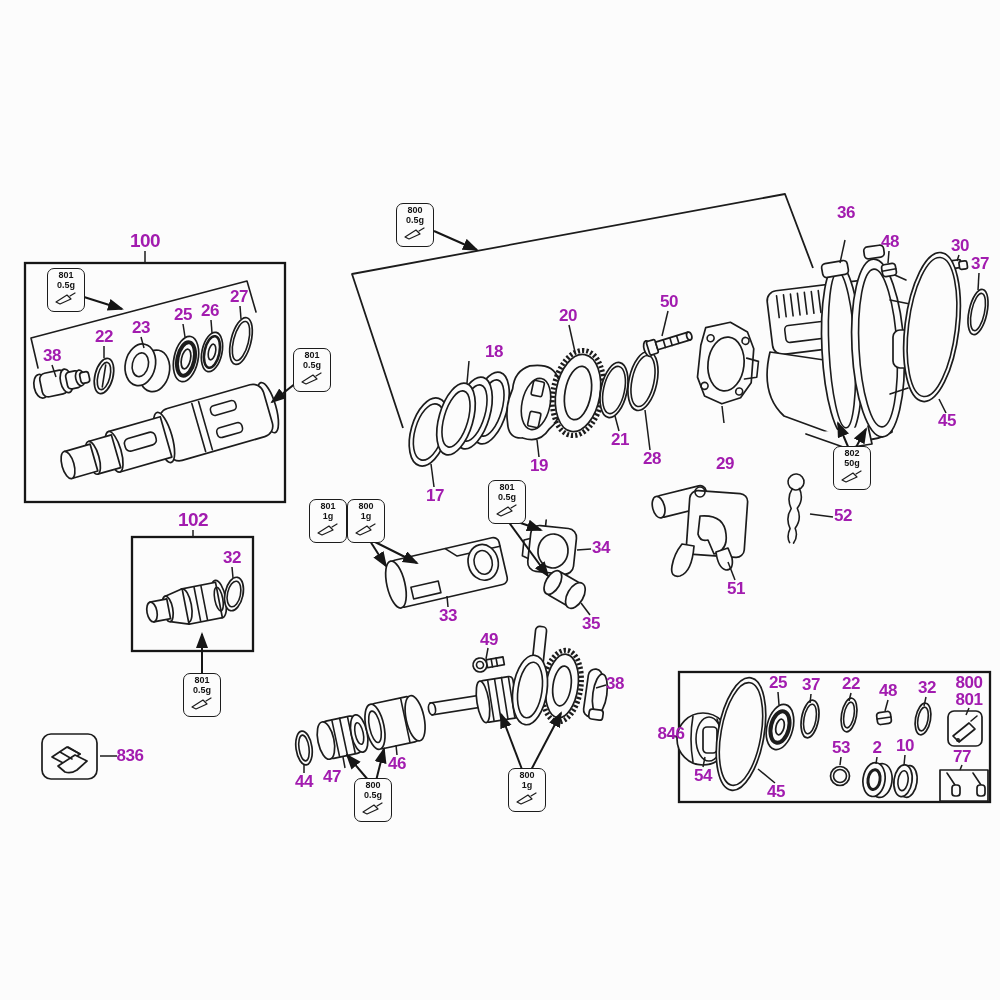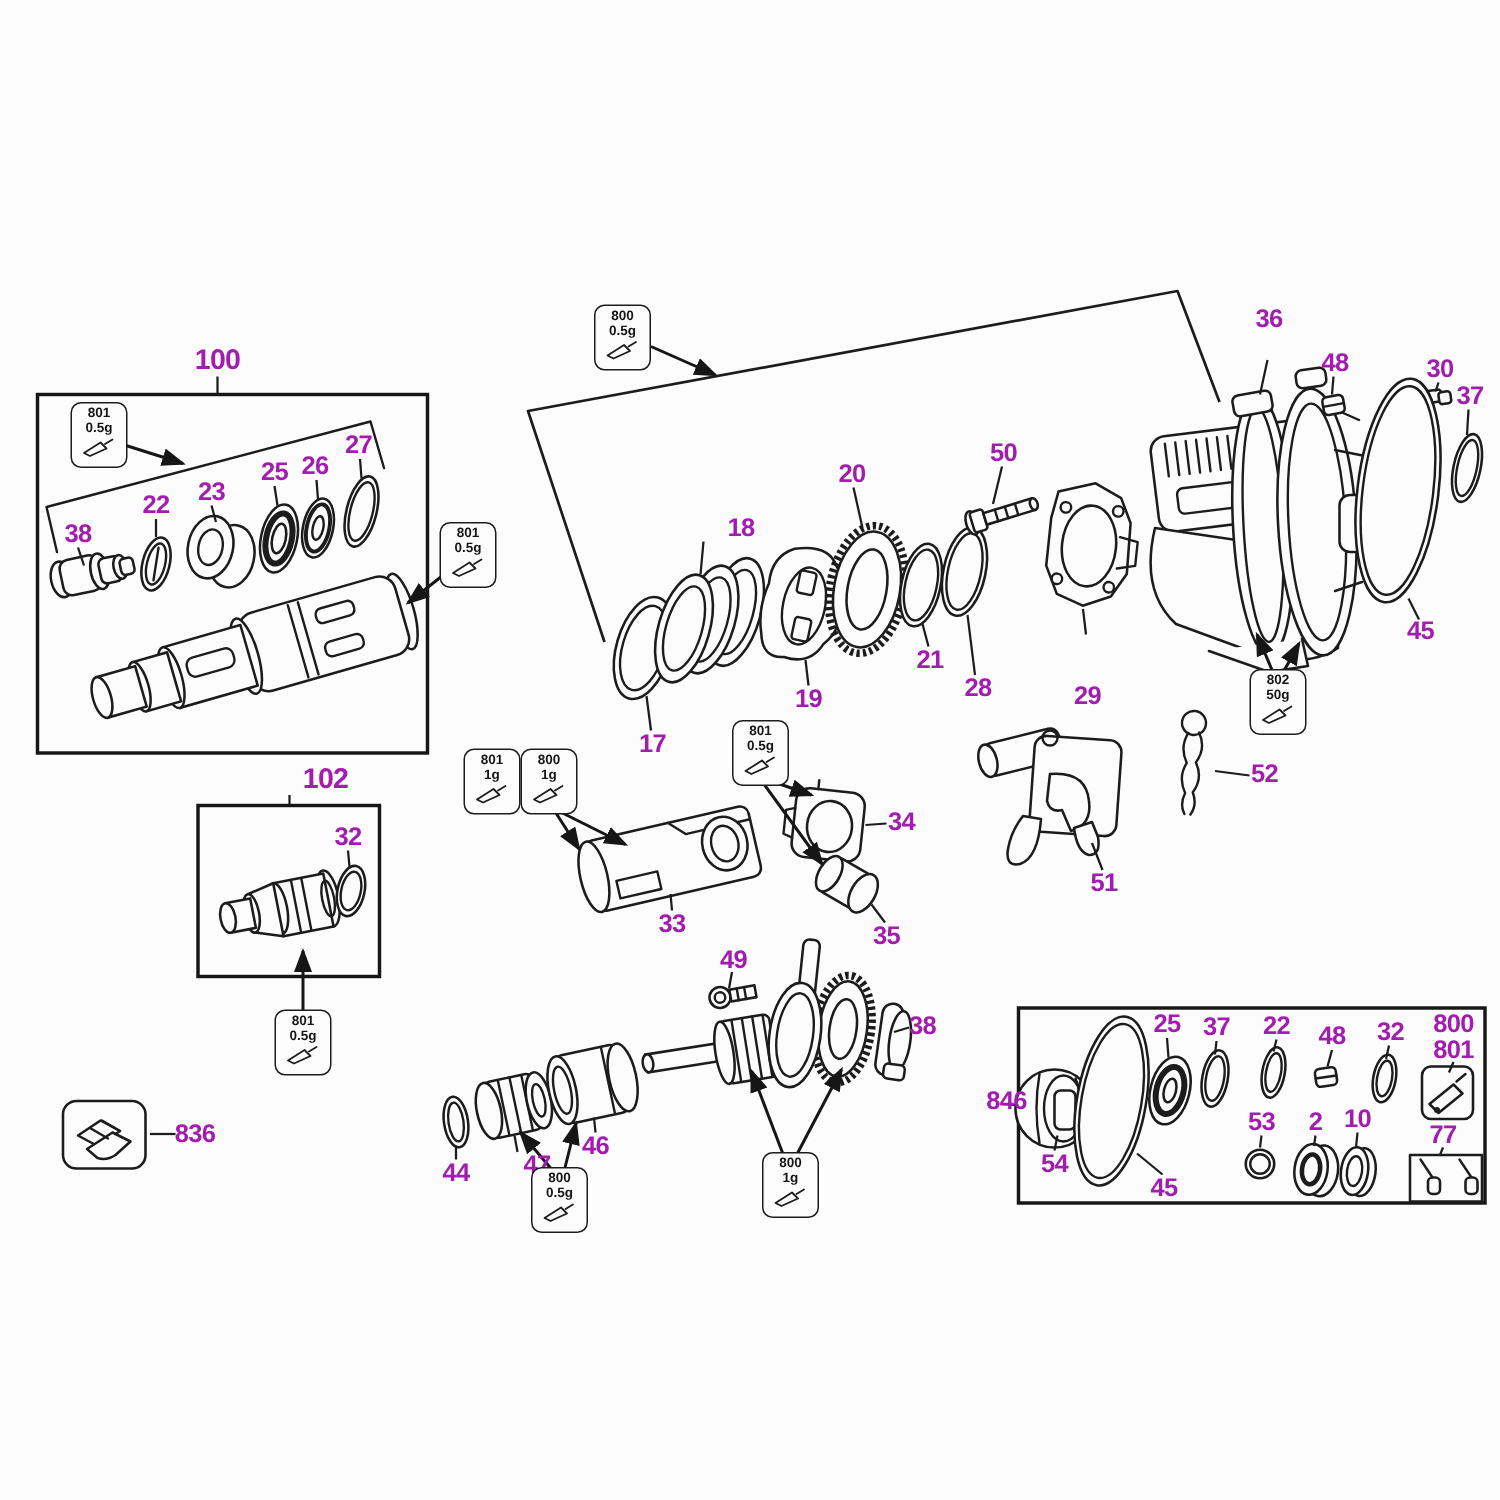--- a/index.html
+++ b/index.html
@@ -451,21 +451,21 @@
 </svg>
 
 <div id="labels-layer">
       <span class="part-label lg" style="left: 145px; top: 241px;">100</span>
       <span class="part-label" style="left: 52px; top: 356px;">38</span>
       <span class="part-label" style="left: 104px; top: 337px;">22</span>
       <span class="part-label" style="left: 141px; top: 328px;">23</span>
       <span class="part-label" style="left: 183px; top: 315px;">25</span>
       <span class="part-label" style="left: 210px; top: 311px;">26</span>
       <span class="part-label" style="left: 239px; top: 297px;">27</span>
-      <span class="part-label lg" style="left: 193px; top: 520px; margin-left: 24px;">102</span>
+      <span class="part-label lg" style="left: 193px; top: 520px;">102</span>
       <span class="part-label" style="left: 232px; top: 558px;">32</span>
       <span class="part-label" style="left: 130px; top: 756px;">836</span>
       <span class="part-label" style="left: 435px; top: 496px;">17</span>
       <span class="part-label" style="left: 494px; top: 352px;">18</span>
       <span class="part-label" style="left: 539px; top: 466px;">19</span>
       <span class="part-label" style="left: 568px; top: 316px;">20</span>
       <span class="part-label" style="left: 620px; top: 440px;">21</span>
       <span class="part-label" style="left: 652px; top: 459px;">28</span>
       <span class="part-label" style="left: 669px; top: 302px;">50</span>
       <span class="part-label" style="left: 725px; top: 432px; margin-top: 32px;">29</span>
@@ -475,21 +475,21 @@
       <span class="part-label" style="left: 980px; top: 264px;">37</span>
       <span class="part-label" style="left: 947px; top: 421px;">45</span>
       <span class="part-label" style="left: 843px; top: 516px;">52</span>
       <span class="part-label" style="left: 736px; top: 589px;">51</span>
       <span class="part-label" style="left: 601px; top: 548px;">34</span>
       <span class="part-label" style="left: 591px; top: 624px;">35</span>
       <span class="part-label" style="left: 448px; top: 616px;">33</span>
       <span class="part-label" style="left: 489px; top: 640px;">49</span>
       <span class="part-label" style="left: 615px; top: 684px;">38</span>
       <span class="part-label" style="left: 304px; top: 782px;">44</span>
-      <span class="part-label" style="left: 358px; top: 777px;">47</span>
+      <span class="part-label" style="left: 332px; top: 777px;">47</span>
       <span class="part-label" style="left: 397px; top: 764px;">46</span>
       <span class="part-label" style="left: 654px; top: 734px; padding-left: 34px;">846</span>
       <span class="part-label" style="left: 703px; top: 776px;">54</span>
       <span class="part-label" style="left: 776px; top: 792px;">45</span>
       <span class="part-label" style="left: 778px; top: 683px;">25</span>
       <span class="part-label" style="left: 811px; top: 685px;">37</span>
       <span class="part-label" style="left: 851px; top: 684px;">22</span>
       <span class="part-label" style="left: 888px; top: 691px;">48</span>
       <span class="part-label" style="left: 927px; top: 688px;">32</span>
       <span class="part-label" style="left: 969px; top: 683px;">800</span>

